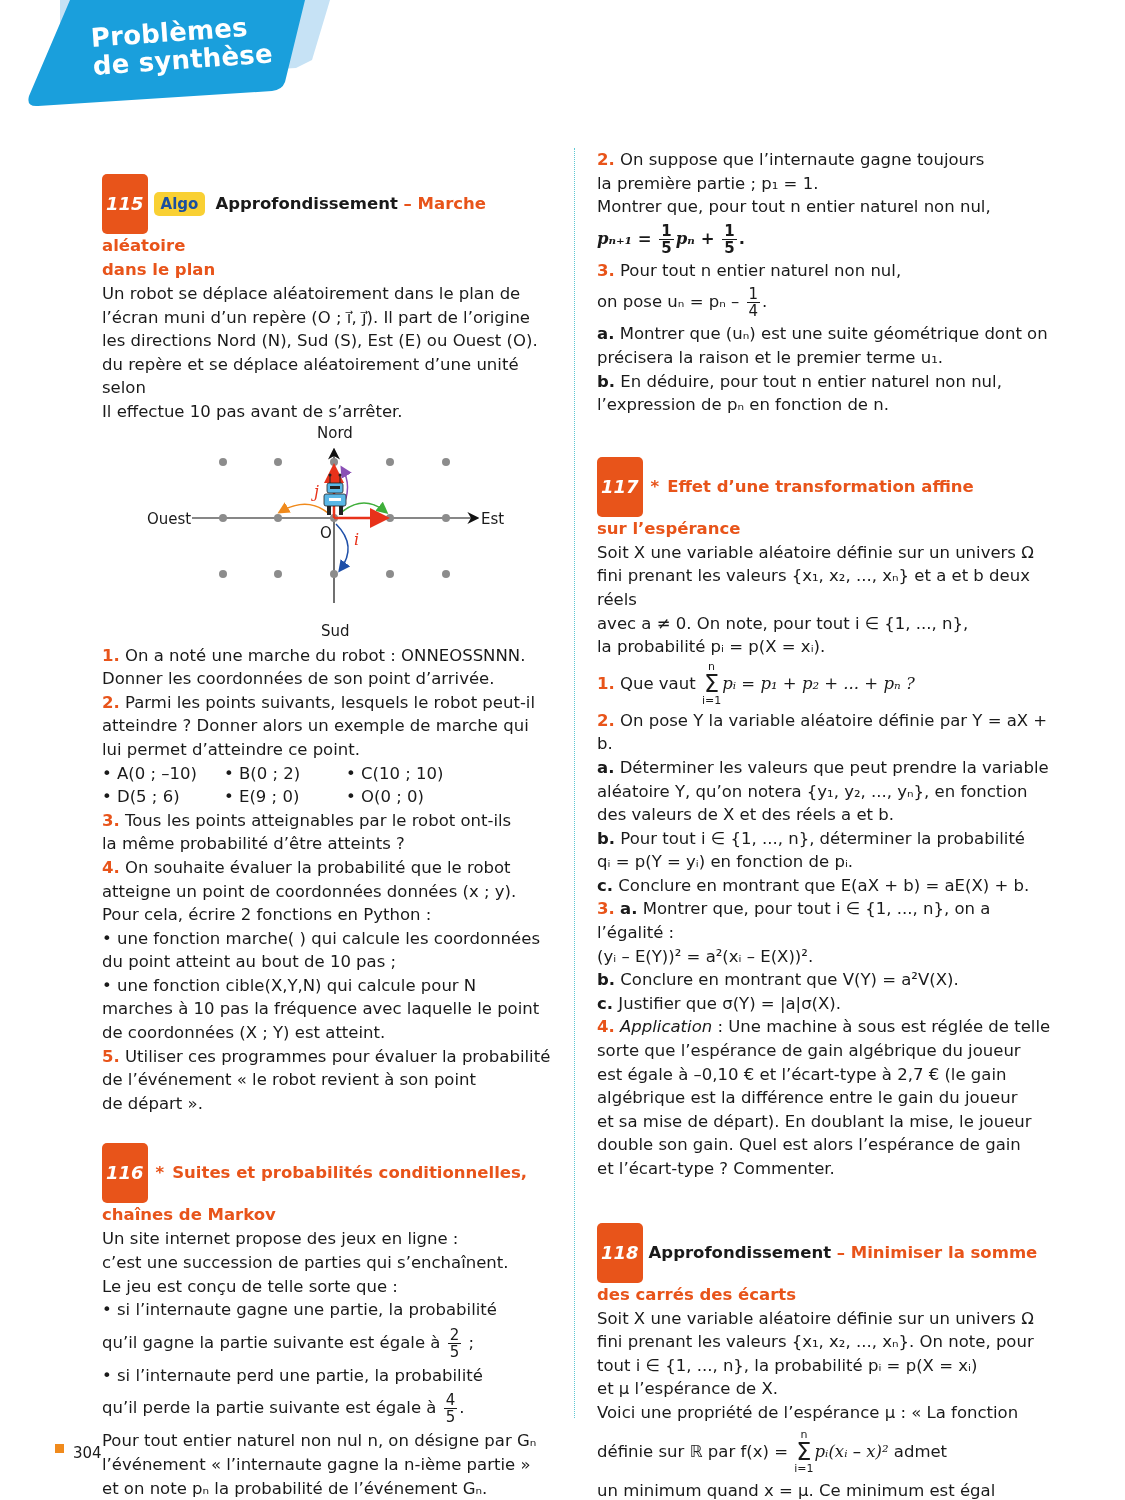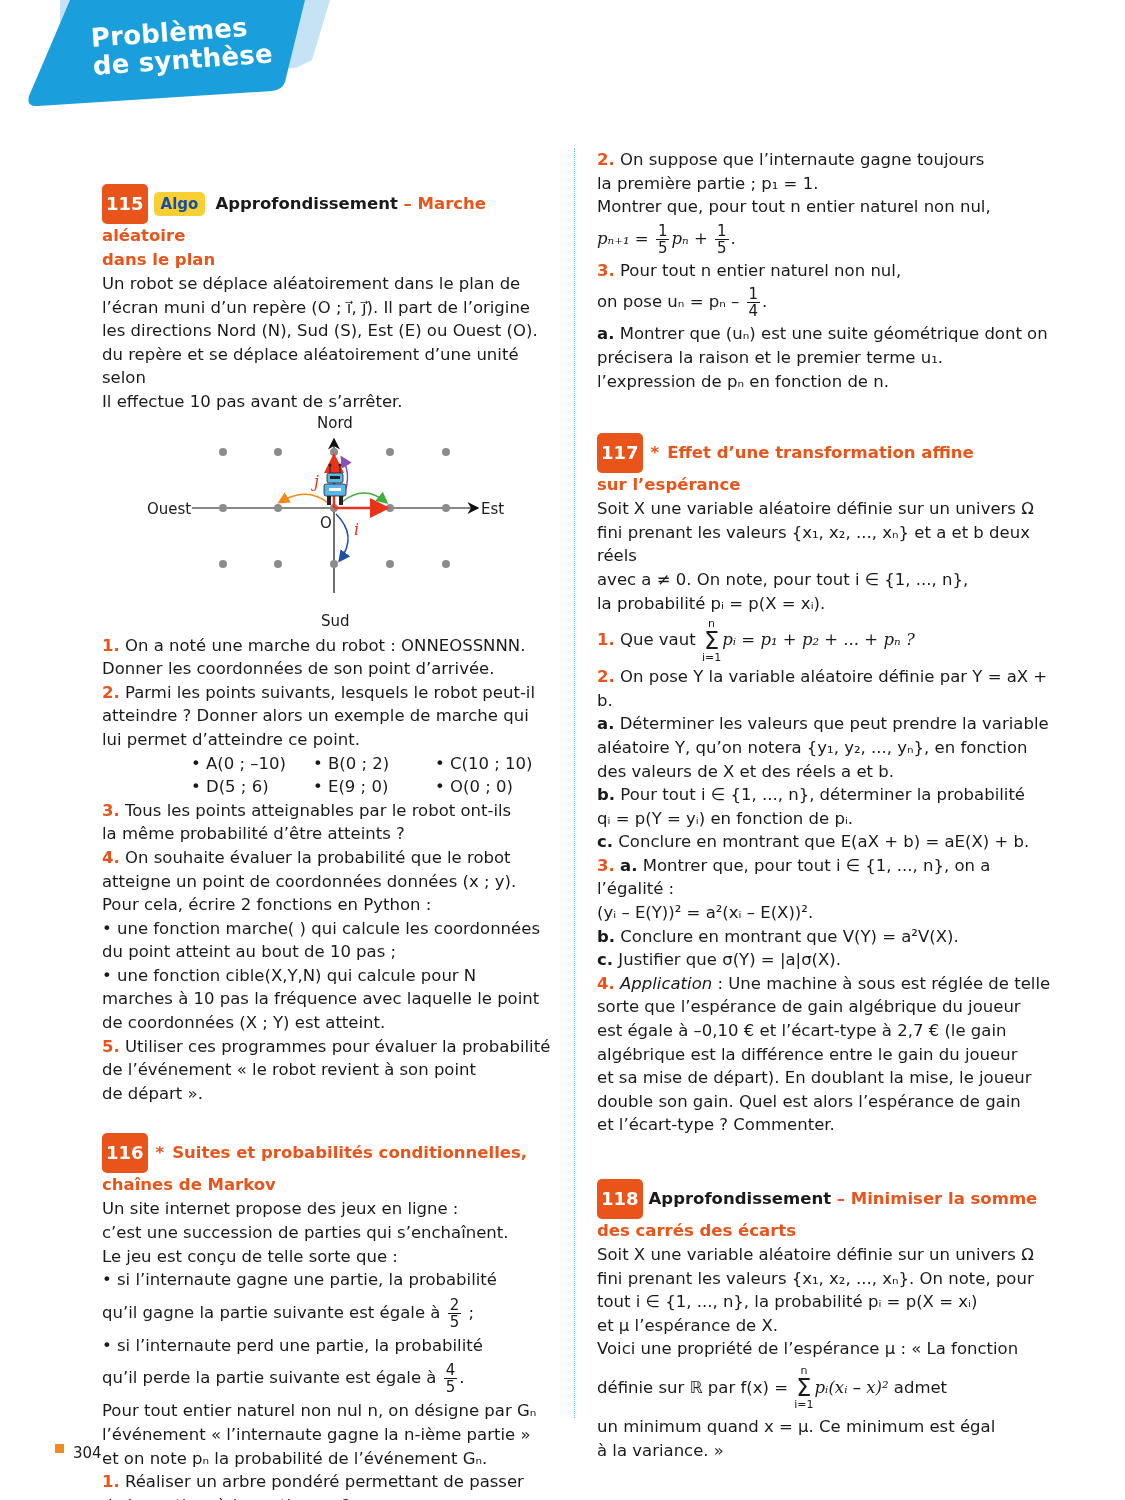--- a/index.html
+++ b/index.html
@@ -8,30 +8,30 @@
   .banner { position:absolute; left:0; top:0; width:340px; height:110px; }
   .banner-title { position:absolute; left:90px; top:24px; color:#fff; font-weight:bold;
                   font-size:26px; line-height:28px; transform:rotate(-4deg); transform-origin:left top;
                   font-family:"DejaVu Sans", sans-serif; letter-spacing:0.2px; }
   .col { position:absolute; top:148px; font-size:16.5px; line-height:23.6px; }
   .col-left { left:102px; width:455px; }
   .col-right { left:597px; width:460px; }
   .divider { position:absolute; left:574px; top:148px; height:1270px; border-left:1.5px dotted #5ec8d2; }
   .ex-head { font-weight:bold; font-size:16.5px; line-height:24px; }
   .num-badge { display:inline-block; background:#e8541a; color:#fff; font-weight:bold; font-size:18px;
-               padding:8px 4px; border-radius:5px; line-height:24px; margin-right:6px; vertical-align:-1px; }
+               padding:18px 4px; border-radius:5px; line-height:24px; margin-right:6px; vertical-align:-1px;font-style:italic; }
   .algo-badge { display:inline-block; background:#f9d033; color:#1b4fa0; font-weight:bold; font-size:15px;
                 padding:0 7px; border-radius:5px; line-height:24px; margin-right:10px;margin-top:44px; }
   .star { color:#e8541a; font-weight:bold; margin:0 8px 0 2px; }
   .orange { color:#e8541a; }
   .q { color:#e8541a; font-weight:bold; }
   .sub { font-weight:bold; }
   .p { margin:0; }
   .gap { height:28px; }
-  .pts { display:flex;justify-content:flex-end; }
+  .pts { display:flex; }
   .pts span { width:122px; }
   .frac { display:inline-flex; flex-direction:column; align-items:center; vertical-align:middle;
           font-size:15px; line-height:16px; margin:0 2px; }
   .frac .n { border-bottom:1px solid #1a1a1a; padding:0 2px; }
   .math { font-style:italic; font-family:"DejaVu Serif", serif; }
   .sigma { display:inline-flex; flex-direction:column; align-items:center; vertical-align:middle;
            font-size:11px; line-height:12px; margin:0 1px; }
   .sigma .s { font-size:24px; line-height:22px; }
   .figure { position:relative; height:210px; margin:4px 0 6px 0; }
   .page-num { position:absolute; left:55px; top:1444px; font-size:15px; display:flex; align-items:flex-start; }
@@ -196,34 +196,35 @@
     <p class="p"><span class="q">1.</span> <span>Réaliser un arbre pondéré permettant de passer</span></p>
     <p class="p">de la partie n à la partie n + 1.</p>
   </div>
 </div>
 
 <div class="col col-right">
   <div>
     <p class="p"><span class="q">2.</span> <span>On suppose que l’internaute gagne toujours</span></p>
     <p class="p">la première partie ; p₁ = 1.</p>
     <p class="p">Montrer que, pour tout n entier naturel non nul,</p>
-    <p class="p" style="line-height:40px;"><span class="math">pₙ₊₁ =</span> <span class="frac">
+    <p class="p" style="line-height:40px;font-weight:bold;"><span class="math">pₙ₊₁ =</span> <span class="frac">
           <span class="n">1</span>
           <span>5</span>
         </span><span class="math">pₙ +</span> <span class="frac">
           <span class="n">1</span>
           <span>5</span>
         </span><span>.</span></p>
     <p class="p"><span class="q">3.</span> <span>Pour tout n entier naturel non nul,</span></p>
     <p class="p" style="line-height:40px;"><span>on pose uₙ = pₙ –</span> <span class="frac">
           <span class="n">1</span>
           <span>4</span>
         </span><span>.</span></p>
     <p class="p"><span class="sub">a.</span> <span>Montrer que (uₙ) est une suite géométrique dont on</span></p>
     <p class="p">précisera la raison et le premier terme u₁.</p>
+    <p class="p"><span class="sub">b.</span> <span>En déduire, pour tout n entier naturel non nul,</span></p>
     <p class="p">l’expression de pₙ en fonction de n.</p>
   </div>
 
   <div class="gap" style="height:40px;"></div>
 
   <div>
     <div class="ex-head">
       <span class="num-badge">117</span><span class="star">*</span><span class="orange">Effet d’une transformation affine</span>
       <div class="orange">sur l’espérance</div>
     </div>

